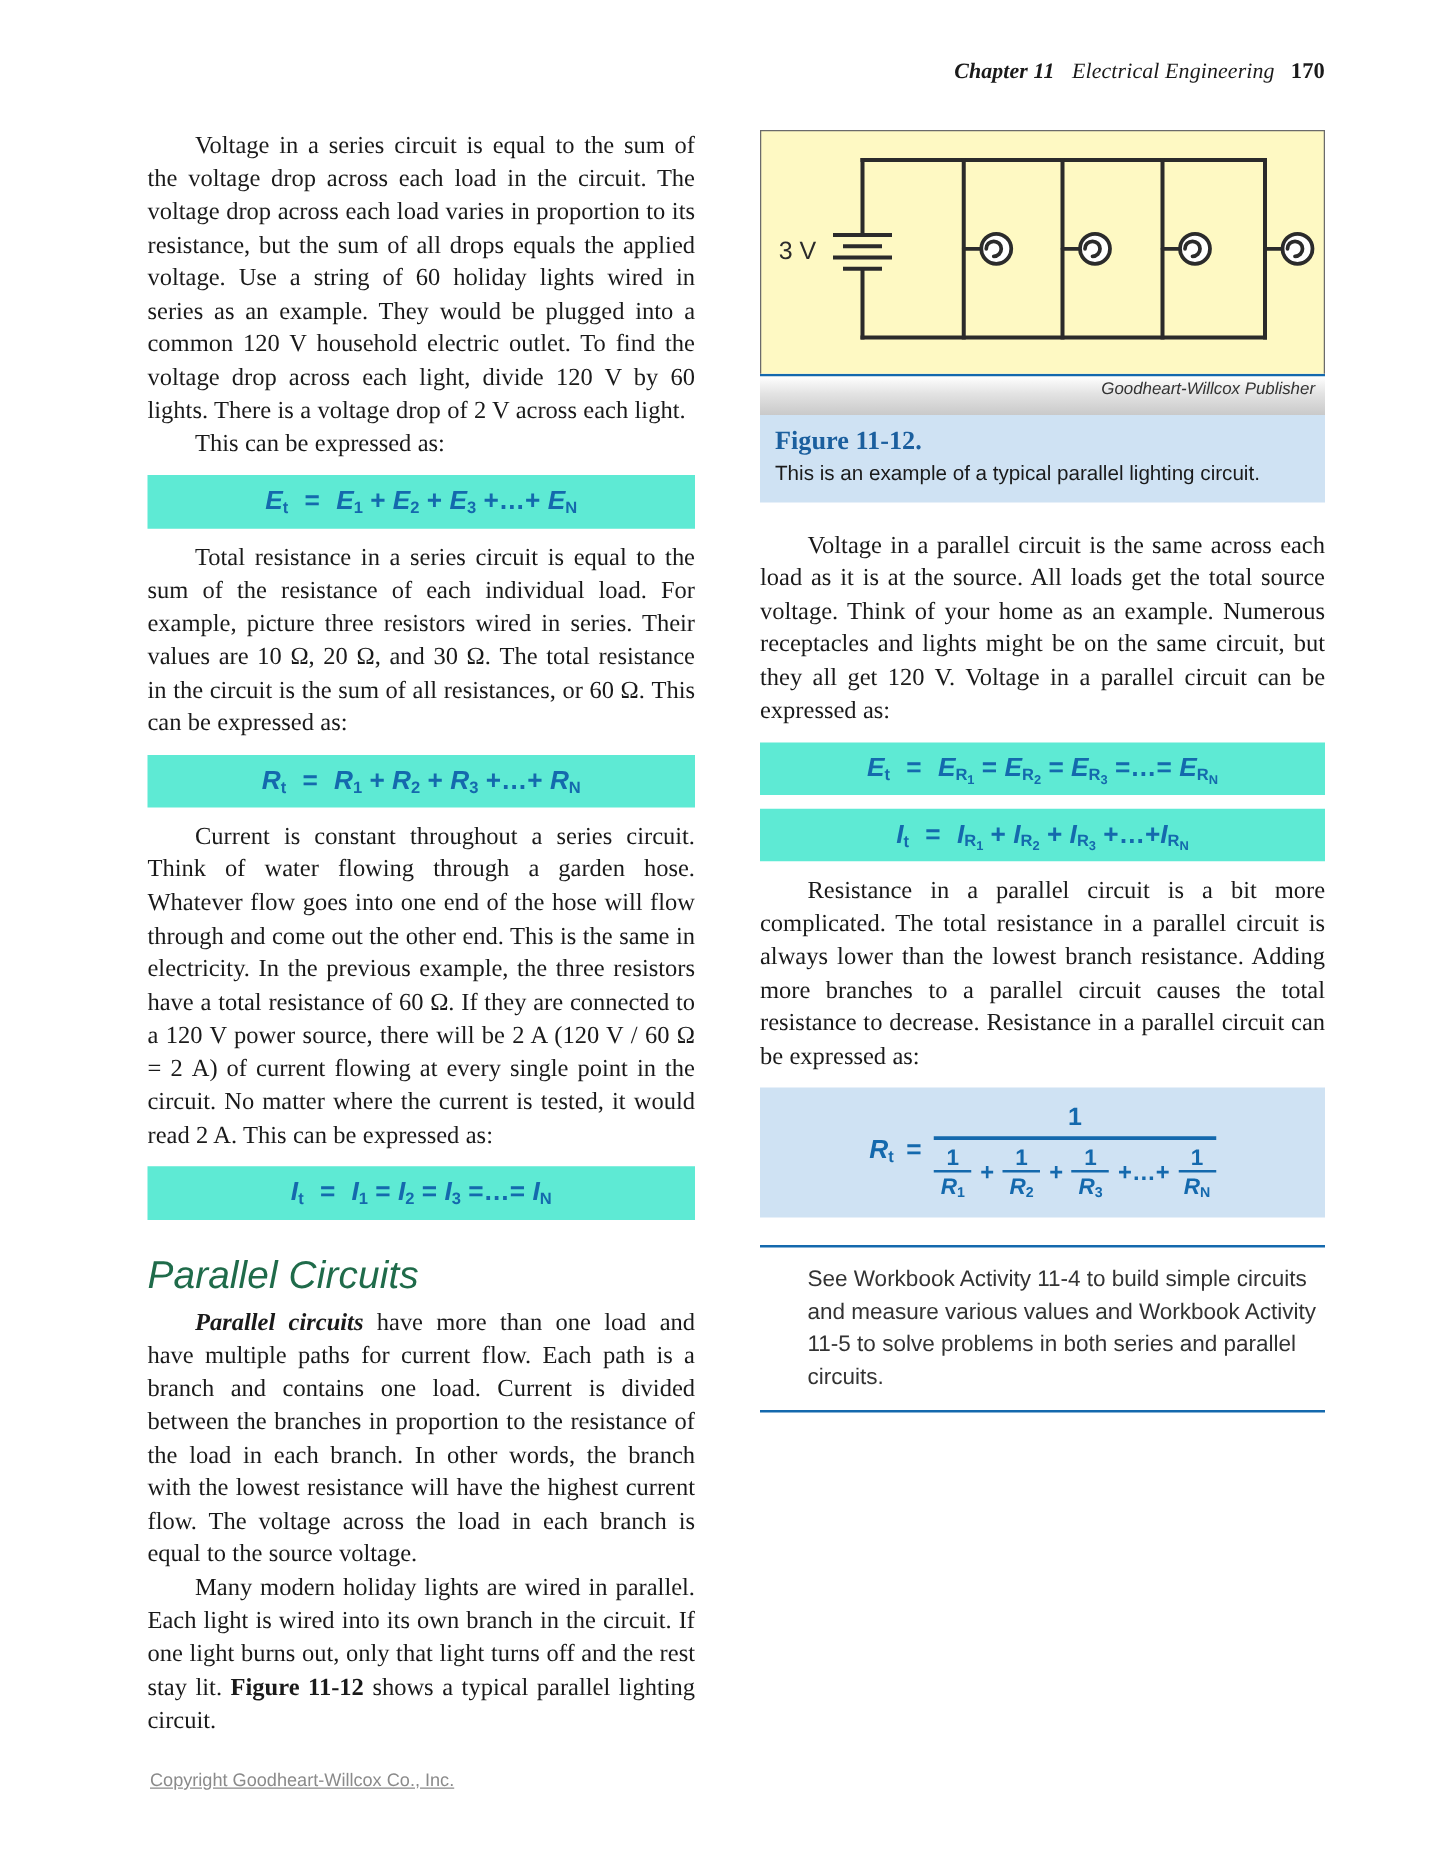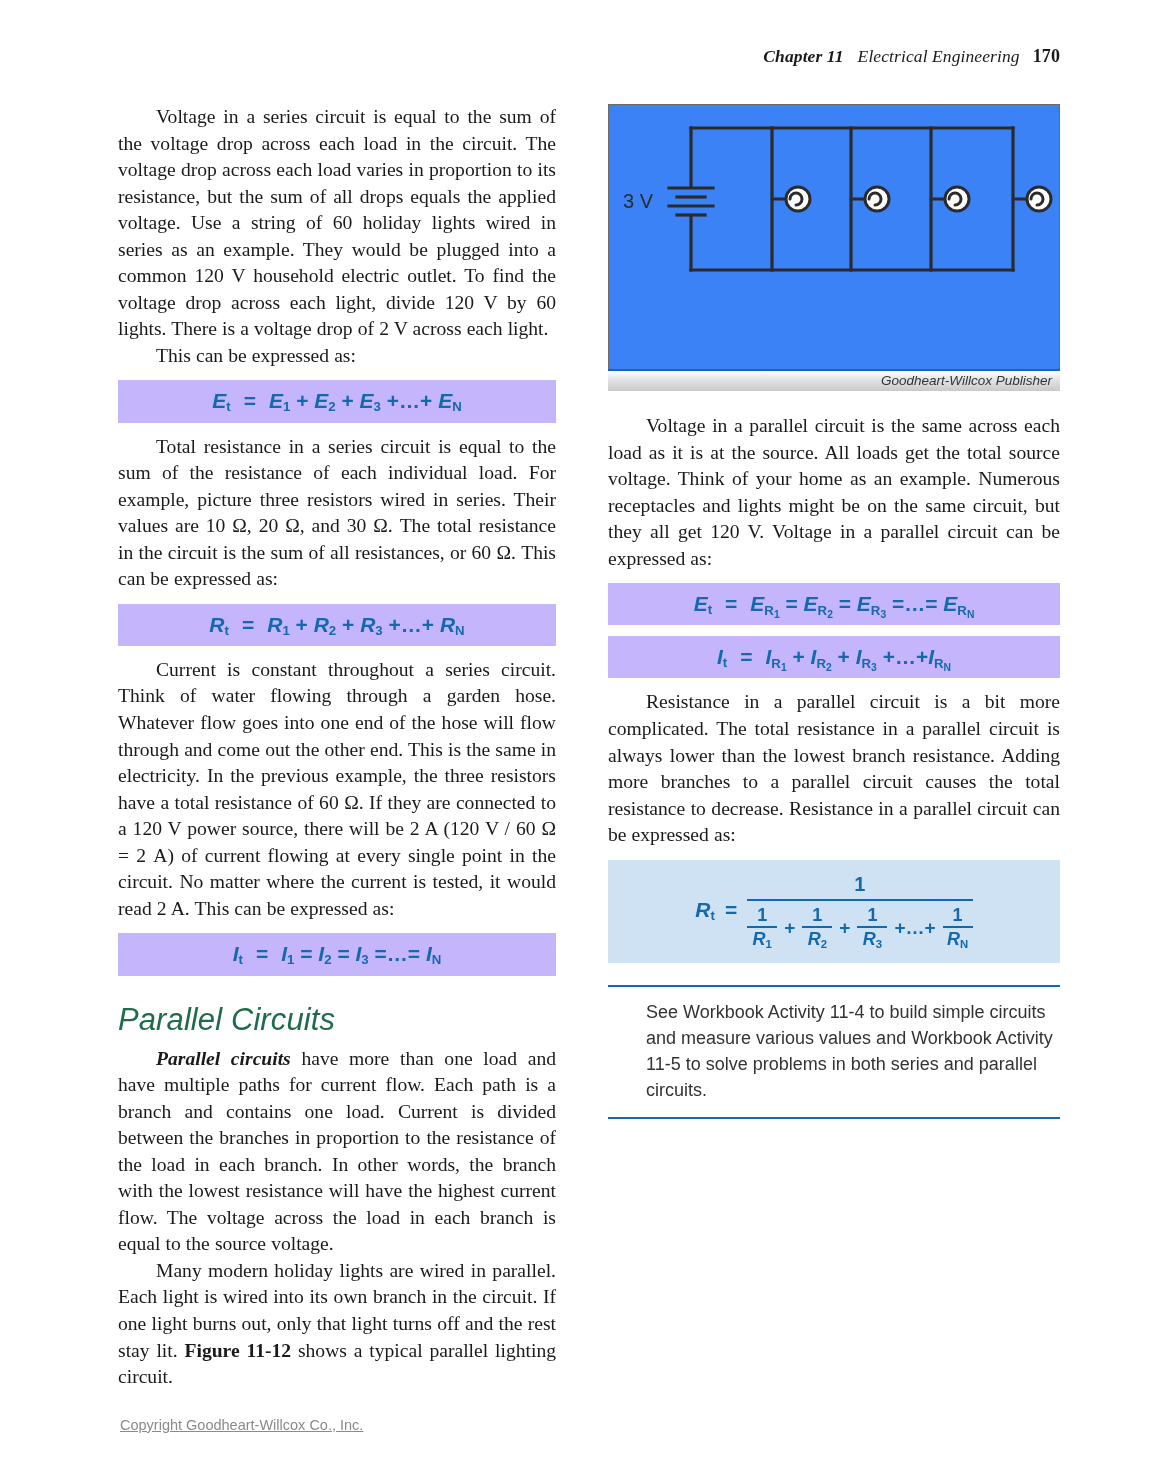--- a/index.html
+++ b/index.html
@@ -63,21 +63,21 @@
     text-indent: 38px;
     -webkit-hyphens: none;
     hyphens: none;
     word-spacing: 0.2px;
   }
   .bi { font-style: italic; font-weight: bold; }
   .b  { font-weight: bold; }
 
   
   .eq-box {
-    background: #c4b5fd;
+    background: #5eead4;
     margin: 11px 0 11px 0;
     padding: 9px 0 10px 0;
     text-align: center;
     color: #1469ad;
     font-family: "Liberation Sans", sans-serif;
     font-size: 21px;
     font-weight: bold;
     font-style: italic;
     line-height: 1.1;
   }
@@ -185,31 +185,30 @@
   }
 
   
   .figure {
     width: 452px;
     margin: 0 0 0 0;
   }
   .fig-art {
     border: 1.5px solid #6b6b6b;
     border-bottom: none;
-    height: 265px;
-    background: #3b82f6;
+    height: 195px;
+    background: #fef9c3;
     position: relative;
     box-sizing: border-box;
-    text-align: center;
   }
   .credit-bar {
     background: linear-gradient(to bottom, #ffffff 0%, #e3e3e3 45%, #c9c9c9 100%);
     border-top: 2.5px solid #1469ad;
     text-align: right;
-    padding: 2px 8px 3px 0;
+    padding: 2px 8px 14px 0;
     font-family: "Liberation Sans", sans-serif;
     font-style: italic;
     font-size: 13.5px;
     color: #333333;
     box-sizing: border-box;
   }
   .fig-caption {
     background: #cfe2f3;
     padding: 8px 12px 12px 12px;
     box-sizing: border-box;
@@ -341,20 +340,24 @@
             <g>
               <line x1="403" y1="94" x2="421" y2="94" fill="none"></line>
               <circle cx="429" cy="94" r="12"></circle>
               <path d="M421,94 a6,6 0 1 1 6,6" fill="none"></path>
             </g>
           </g>
         </svg>
         <div style="position:absolute; left:14px; top:85px; font-family:'Liberation Sans',sans-serif; font-size:20px; color:#2b2b2b;">3 V</div>
       </div>
       <div class="credit-bar">Goodheart-Willcox Publisher</div>
+      <div class="fig-caption">
+        <div class="fig-number">Figure 11-12.</div>
+        <div class="fig-text">This is an example of a typical parallel lighting circuit.</div>
+      </div>
     </div>
 
     <div style="height:22px"></div>
 
     <p class="body">Voltage in a parallel circuit is the same across each load as it is at the source. All loads get the total source voltage. Think of your home as an example. Numerous receptacles and lights might be on the same circuit, but they all get 120 V. Voltage in a parallel circuit can be expressed as:</p>
 
     <div class="eq-box">
       <span><i>E</i><sub>t</sub><span class="sp"></span><span class="op">=</span><span class="sp"></span><i>E</i><sub>R<sub>1</sub></sub> <span class="op">=</span> <i>E</i><sub>R<sub>2</sub></sub> <span class="op">=</span> <i>E</i><sub>R<sub>3</sub></sub> <span class="op">=…=</span> <i>E</i><sub>R<sub>N</sub></sub></span>
     </div>
 

